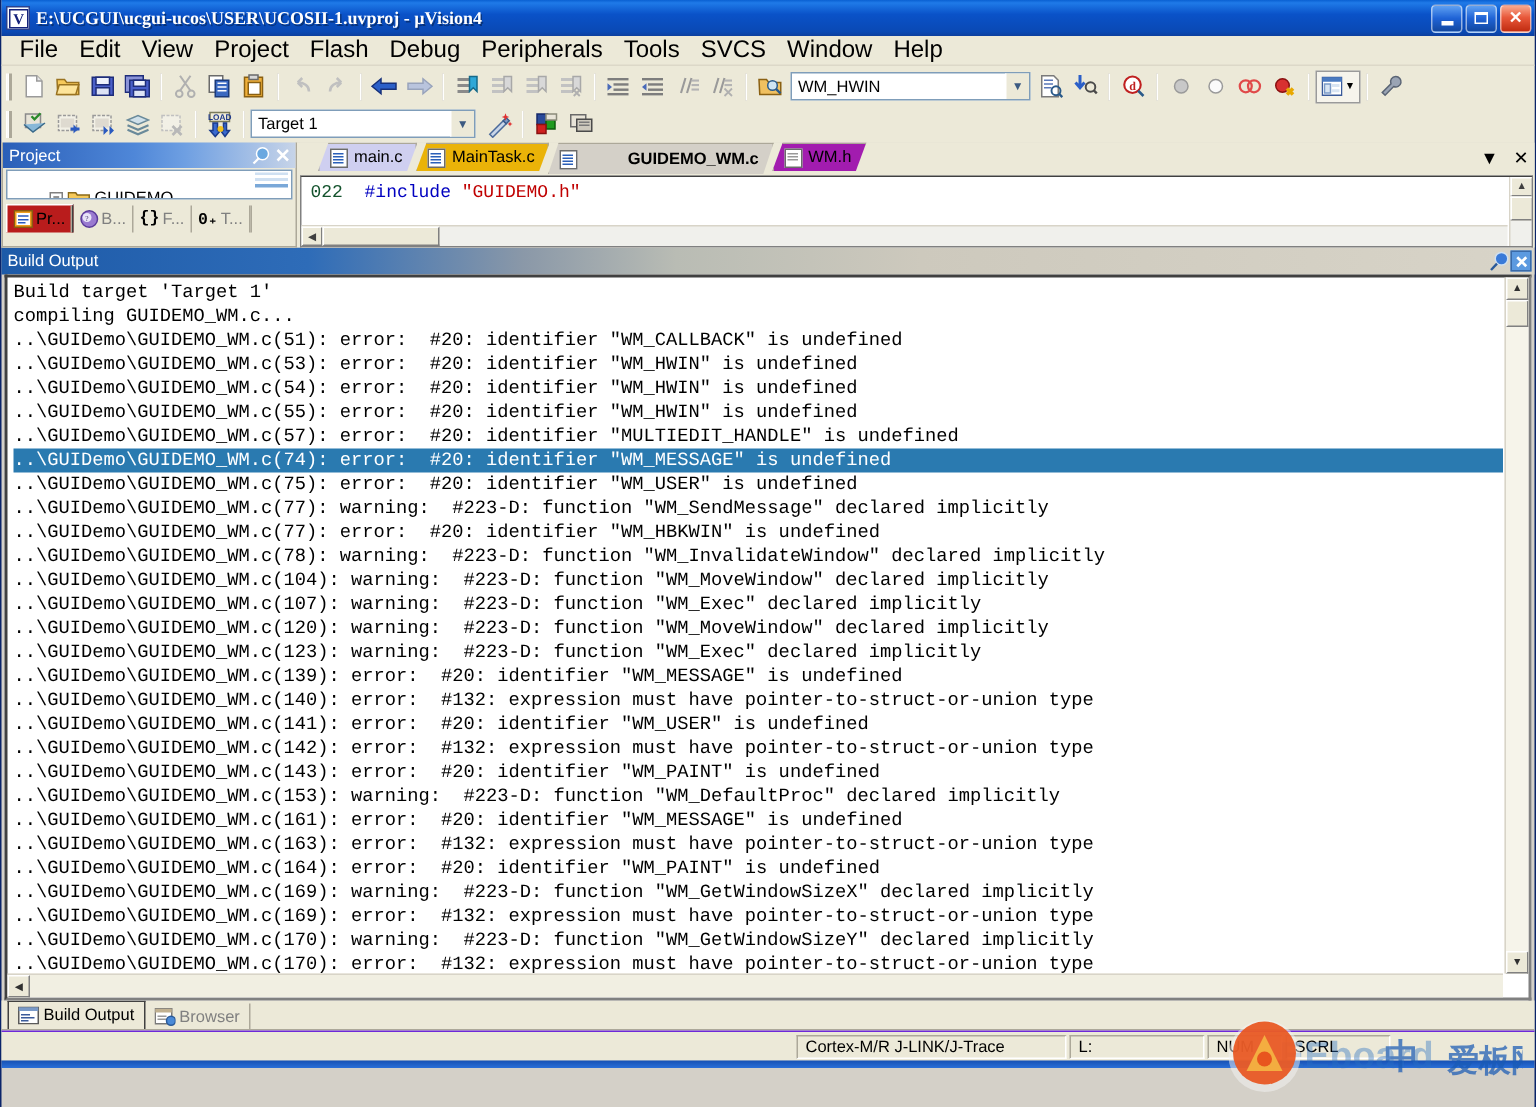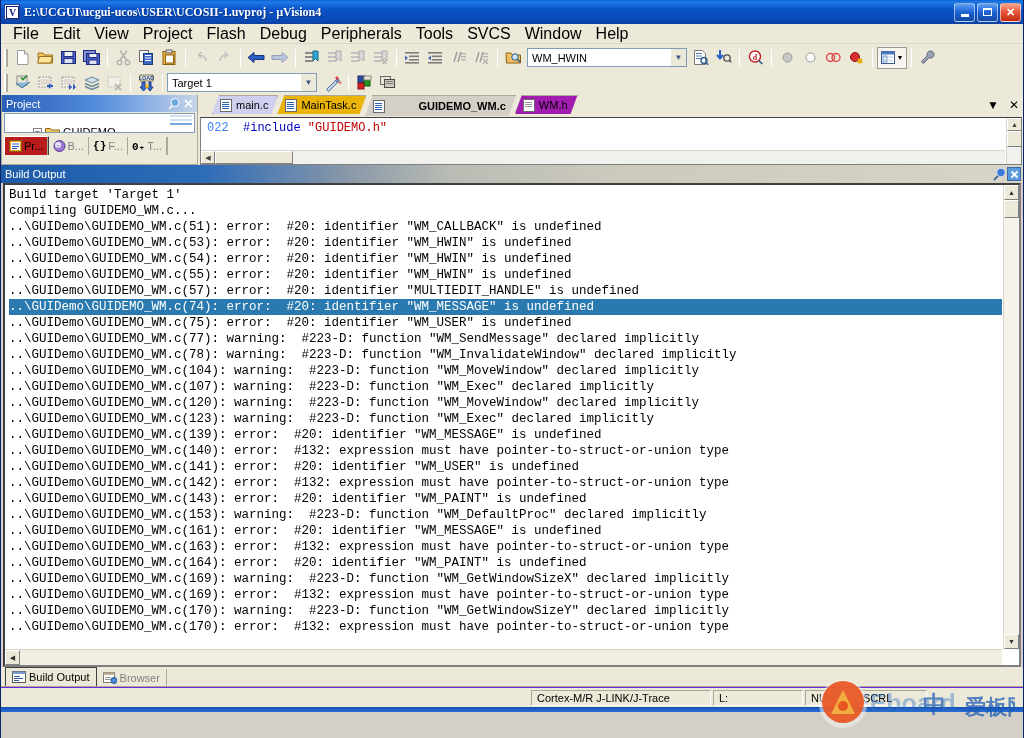--- a/index.html
+++ b/index.html
@@ -108,21 +108,21 @@
                     box-shadow:0 0 0 0 #000, 0 2px 0 0 #2a5fb8, 0 4px 0 0 #2a5fb8, 0 6px 0 0 #2a5fb8;
                     background:#2a5fb8; }
   .tabicon.hdr::after { box-shadow:0 2px 0 0 #999, 0 4px 0 0 #999; background:#999; }
   .win-ctl { position:absolute; right:4px; top:3px; display:flex; gap:10px; align-items:center;
              font-size:12px; color:#000; }
 
   .code-area { height:48px; margin:0 1px 0 0; background:#fff; border:1px solid #808080;
                border-top-color:#404040; position:relative; overflow:hidden; }
   .code-line { font-family:"Liberation Mono", monospace; font-size:12px; white-space:pre;
                padding:3px 0 0 6px; }
-  .ln { color:#3b82f6; }
+  .ln { color:#14532d; }
   .kw { color:#0000c0; }
   .str { color:#c00000; }
   .code-hscroll { position:absolute; left:0; bottom:0; height:14px; width:calc(100% - 16px);
                   background:#f0f0ec; border-top:1px solid #d8d4c8; display:flex; align-items:center; }
   .code-vscroll { position:absolute; right:0; top:0; bottom:0; width:15px; background:#f0f0ec;
                   border-left:1px solid #d8d4c8; }
   .sbtn { width:14px; height:13px; background:#ece9d8; border:1px solid #fff;
           border-right-color:#808080; border-bottom-color:#808080;
           display:flex; align-items:center; justify-content:center; font-size:7px; color:#404040; }
   .sthumb { height:13px; background:#ece9d8; border:1px solid #fff;
@@ -660,20 +660,21 @@
         <div class="bo-line">Build target 'Target 1'</div>
         <div class="bo-line">compiling GUIDEMO_WM.c...</div>
         <div class="bo-line">..\GUIDemo\GUIDEMO_WM.c(51): error:  #20: identifier "WM_CALLBACK" is undefined</div>
         <div class="bo-line">..\GUIDemo\GUIDEMO_WM.c(53): error:  #20: identifier "WM_HWIN" is undefined</div>
         <div class="bo-line">..\GUIDemo\GUIDEMO_WM.c(54): error:  #20: identifier "WM_HWIN" is undefined</div>
         <div class="bo-line">..\GUIDemo\GUIDEMO_WM.c(55): error:  #20: identifier "WM_HWIN" is undefined</div>
         <div class="bo-line">..\GUIDemo\GUIDEMO_WM.c(57): error:  #20: identifier "MULTIEDIT_HANDLE" is undefined</div>
         <div class="bo-line sel">..\GUIDemo\GUIDEMO_WM.c(74): error:  #20: identifier "WM_MESSAGE" is undefined</div>
         <div class="bo-line">..\GUIDemo\GUIDEMO_WM.c(75): error:  #20: identifier "WM_USER" is undefined</div>
         <div class="bo-line">..\GUIDemo\GUIDEMO_WM.c(77): warning:  #223-D: function "WM_SendMessage" declared implicitly</div>
+        <div class="bo-line">..\GUIDemo\GUIDEMO_WM.c(77): error:  #20: identifier "WM_HBKWIN" is undefined</div>
         <div class="bo-line">..\GUIDemo\GUIDEMO_WM.c(78): warning:  #223-D: function "WM_InvalidateWindow" declared implicitly</div>
         <div class="bo-line">..\GUIDemo\GUIDEMO_WM.c(104): warning:  #223-D: function "WM_MoveWindow" declared implicitly</div>
         <div class="bo-line">..\GUIDemo\GUIDEMO_WM.c(107): warning:  #223-D: function "WM_Exec" declared implicitly</div>
         <div class="bo-line">..\GUIDemo\GUIDEMO_WM.c(120): warning:  #223-D: function "WM_MoveWindow" declared implicitly</div>
         <div class="bo-line">..\GUIDemo\GUIDEMO_WM.c(123): warning:  #223-D: function "WM_Exec" declared implicitly</div>
         <div class="bo-line">..\GUIDemo\GUIDEMO_WM.c(139): error:  #20: identifier "WM_MESSAGE" is undefined</div>
         <div class="bo-line">..\GUIDemo\GUIDEMO_WM.c(140): error:  #132: expression must have pointer-to-struct-or-union type</div>
         <div class="bo-line">..\GUIDemo\GUIDEMO_WM.c(141): error:  #20: identifier "WM_USER" is undefined</div>
         <div class="bo-line">..\GUIDemo\GUIDEMO_WM.c(142): error:  #132: expression must have pointer-to-struct-or-union type</div>
         <div class="bo-line">..\GUIDemo\GUIDEMO_WM.c(143): error:  #20: identifier "WM_PAINT" is undefined</div>

